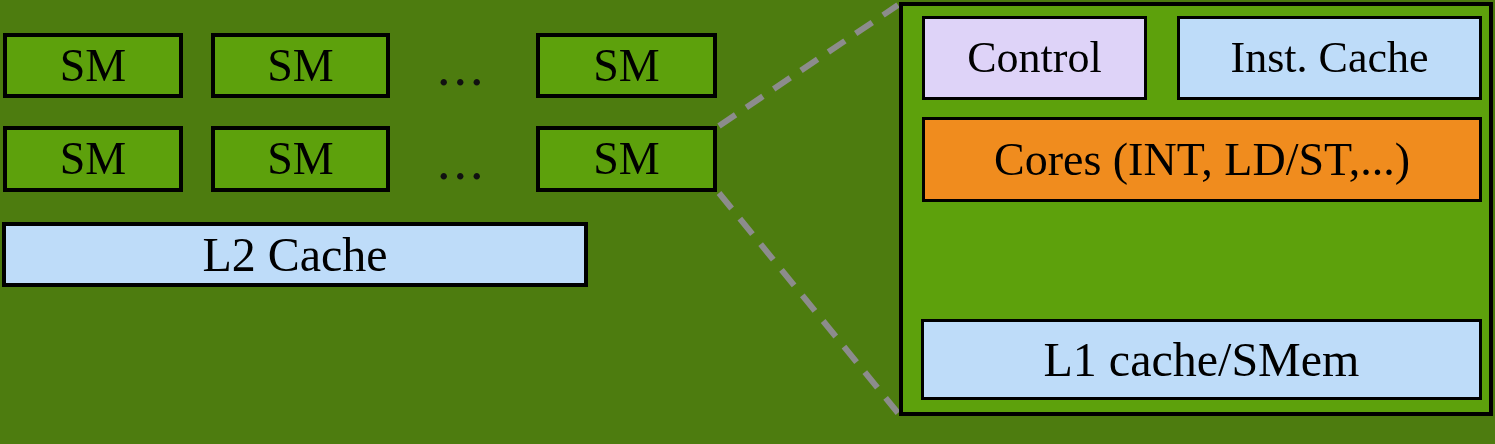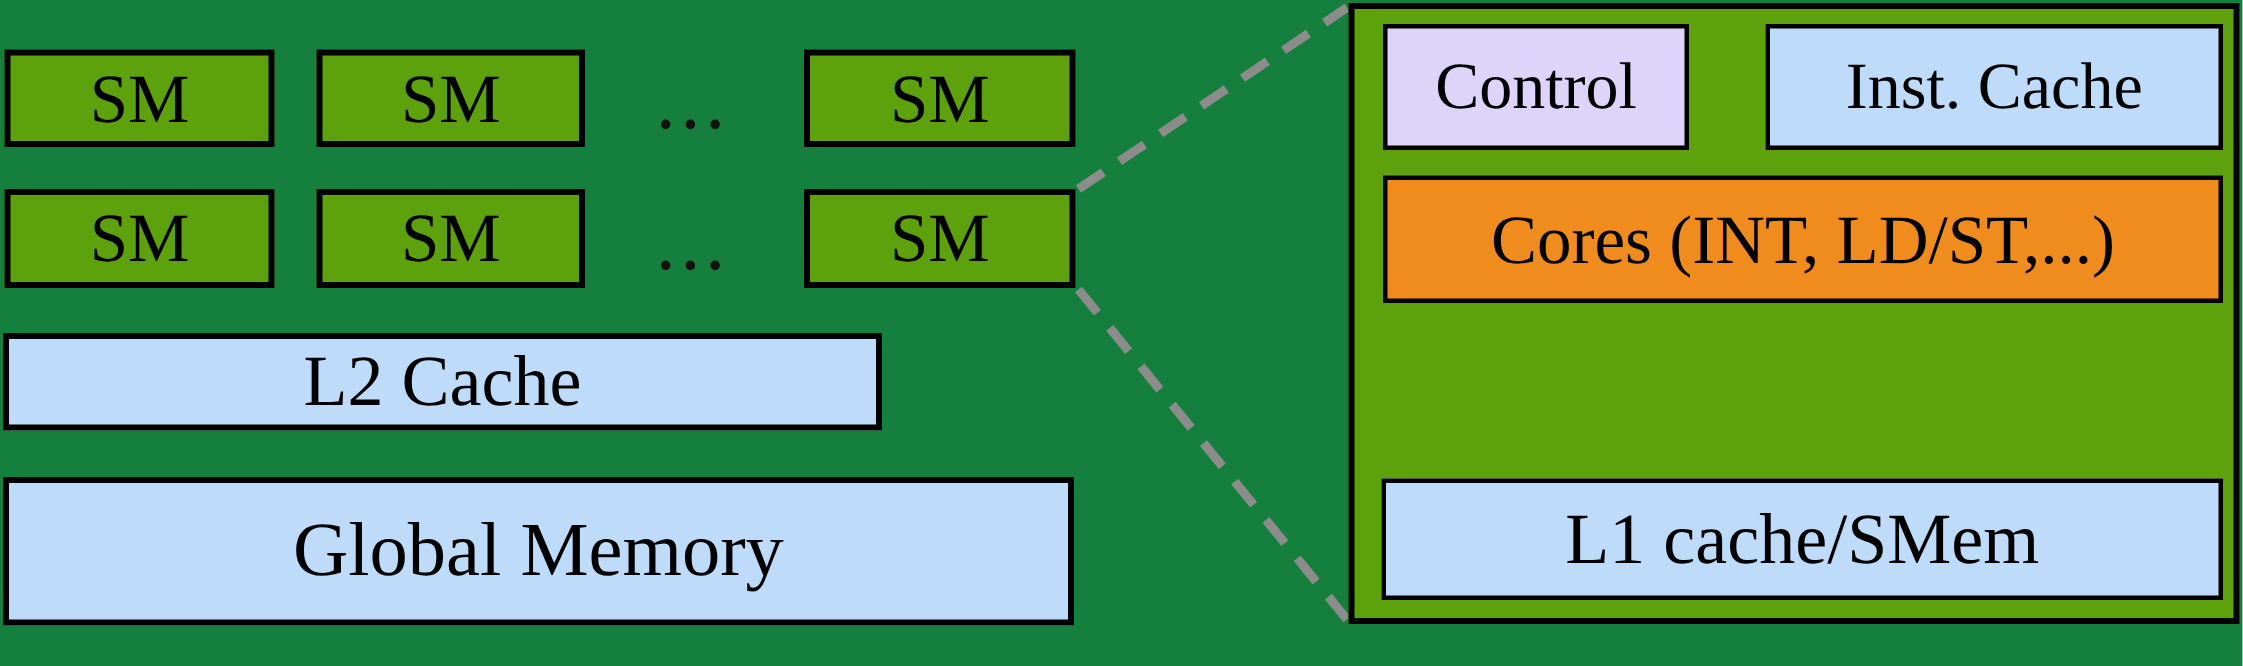--- a/index.html
+++ b/index.html
@@ -4,21 +4,21 @@
 <style>
   html, body {
     margin: 0;
     padding: 0;
     background: #ffffff;
   }
   .canvas {
     position: relative;
     width: 1495px;
     height: 444px;
-    background: #15803d;
+    background: #4d7c0f;
     overflow: hidden;
     font-family: "Liberation Serif", "DejaVu Serif", serif;
     color: #000000;
   }
   .box {
     position: absolute;
     box-sizing: border-box;
     display: flex;
     align-items: center;
     justify-content: center;
@@ -101,27 +101,24 @@
   </div>
   <div class="dots" style="left:437px; top:134px;">...</div>
   <div class="box sm-box" style="left:536px; top:126px; width:181px; height:66px;">
     <span>SM</span>
   </div>
 
   <div class="box mem-box l2-box" style="left:2px; top:222px; width:586px; height:65px;">
     <span>L2 Cache</span>
   </div>
 
-  <div class="box mem-box gm-box" style="left:2px; top:318px; width:714px; height:99px;">
-    <span>Global Memory</span>
-  </div>
 
   <div class="sm-detail">
 
-    <div class="box detail-box control-box" style="left:19px; top:10px; width:204px; height:84px;">
+    <div class="box detail-box control-box" style="left:19px; top:10px; width:225px; height:84px;">
       <span>Control</span>
     </div>
 
     <div class="box detail-box instcache-box" style="left:274px; top:10px; width:305px; height:84px;">
       <span>Inst. Cache</span>
     </div>
 
     <div class="box detail-box cores-box" style="left:19px; top:111px; width:560px; height:85px;">
       <span>Cores (INT, LD/ST,...)</span>
     </div>

